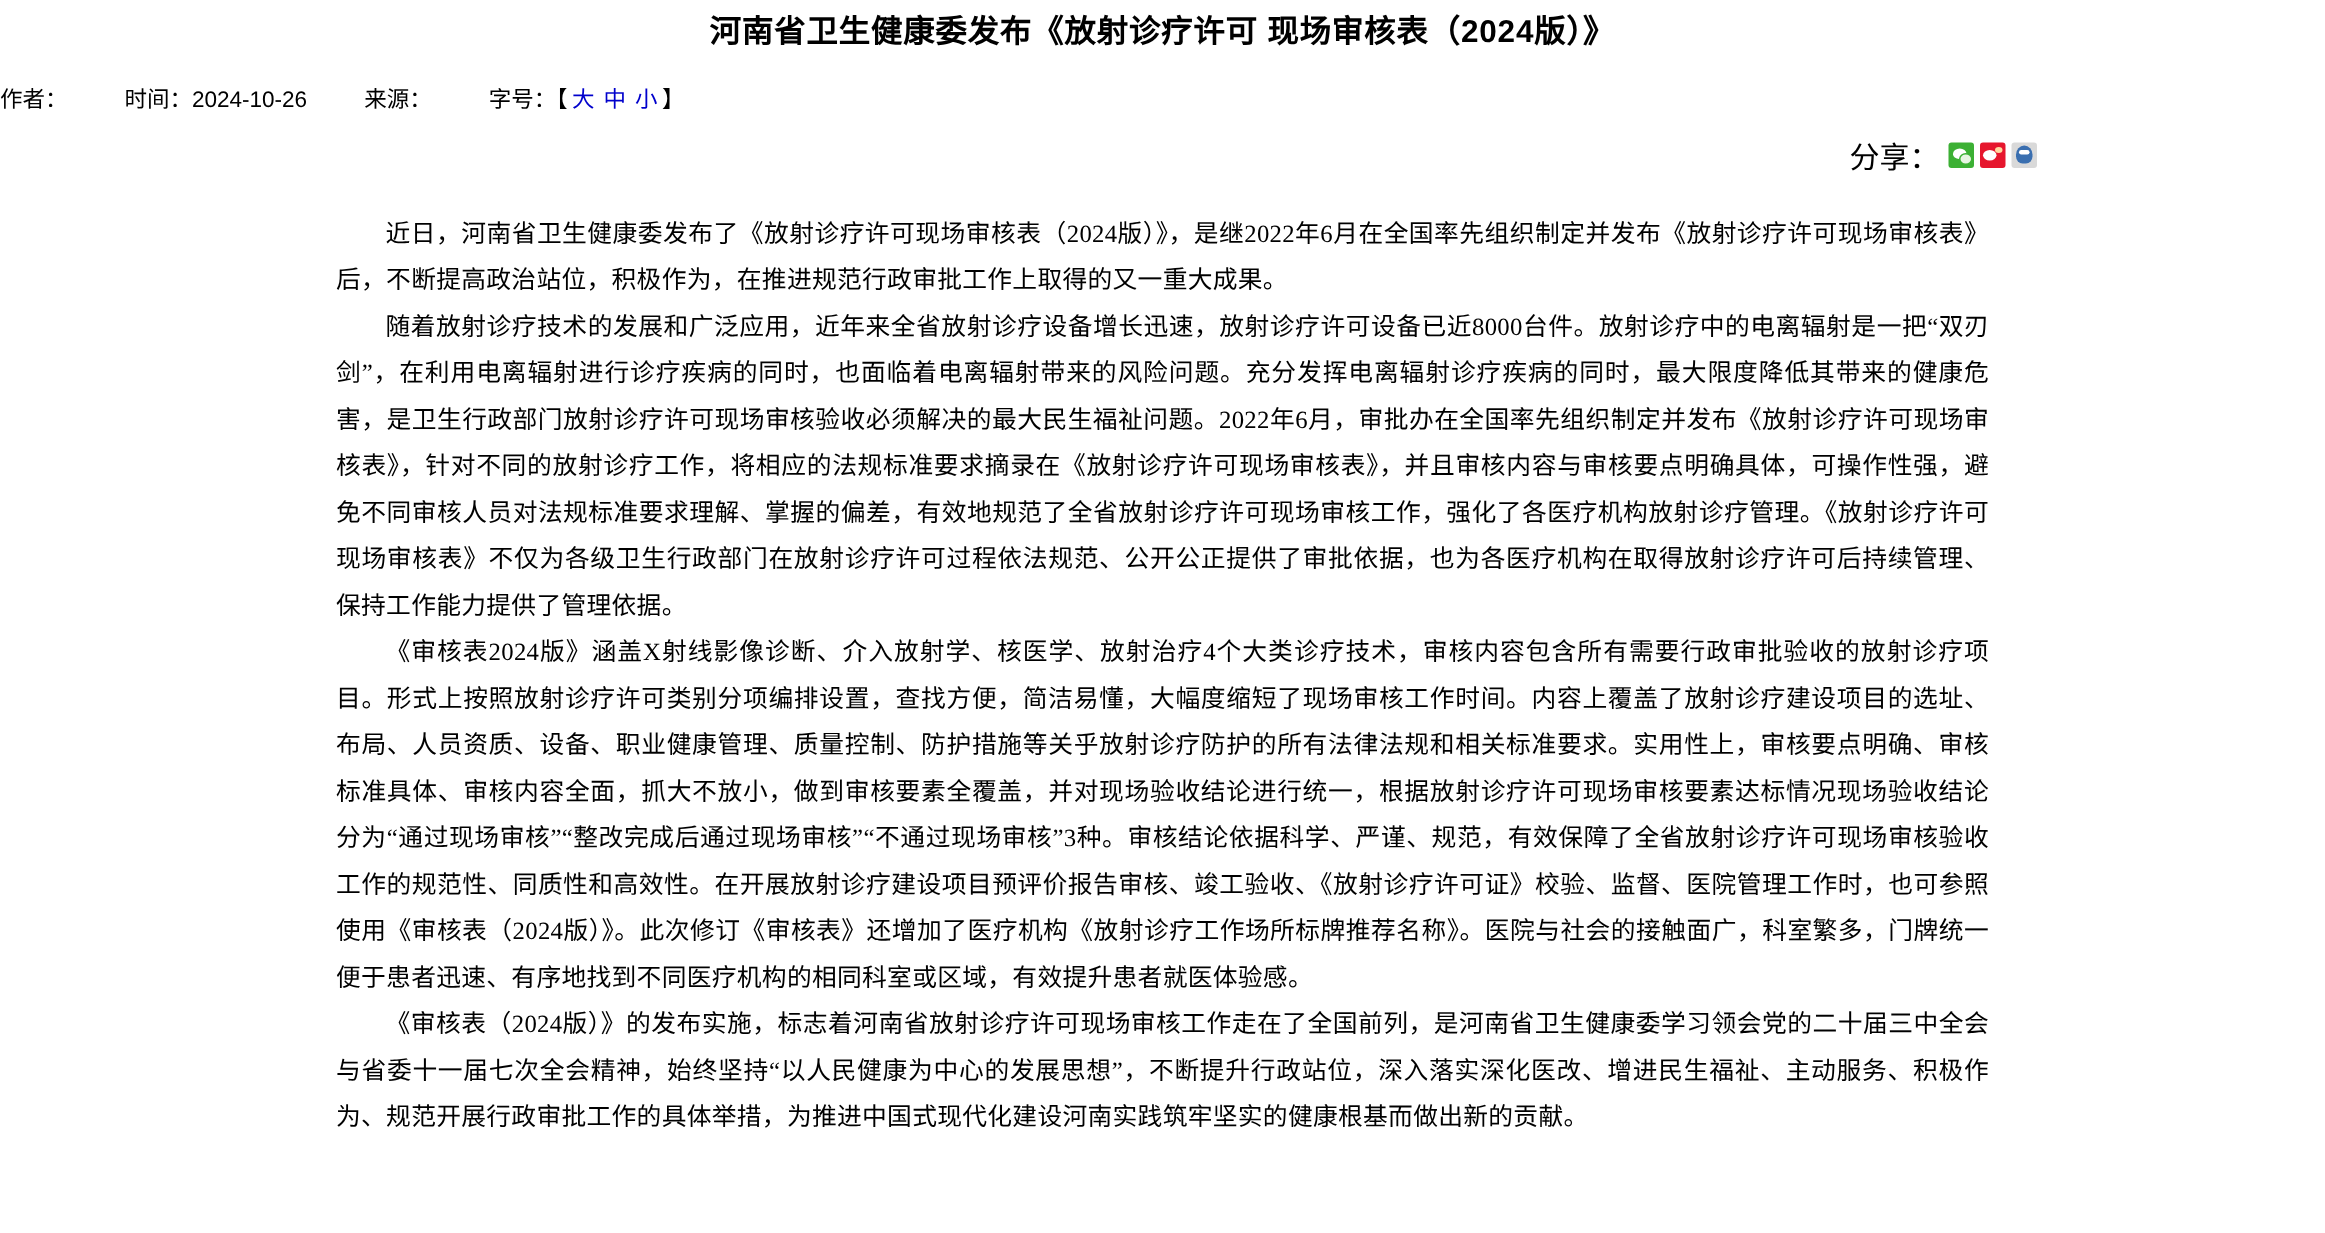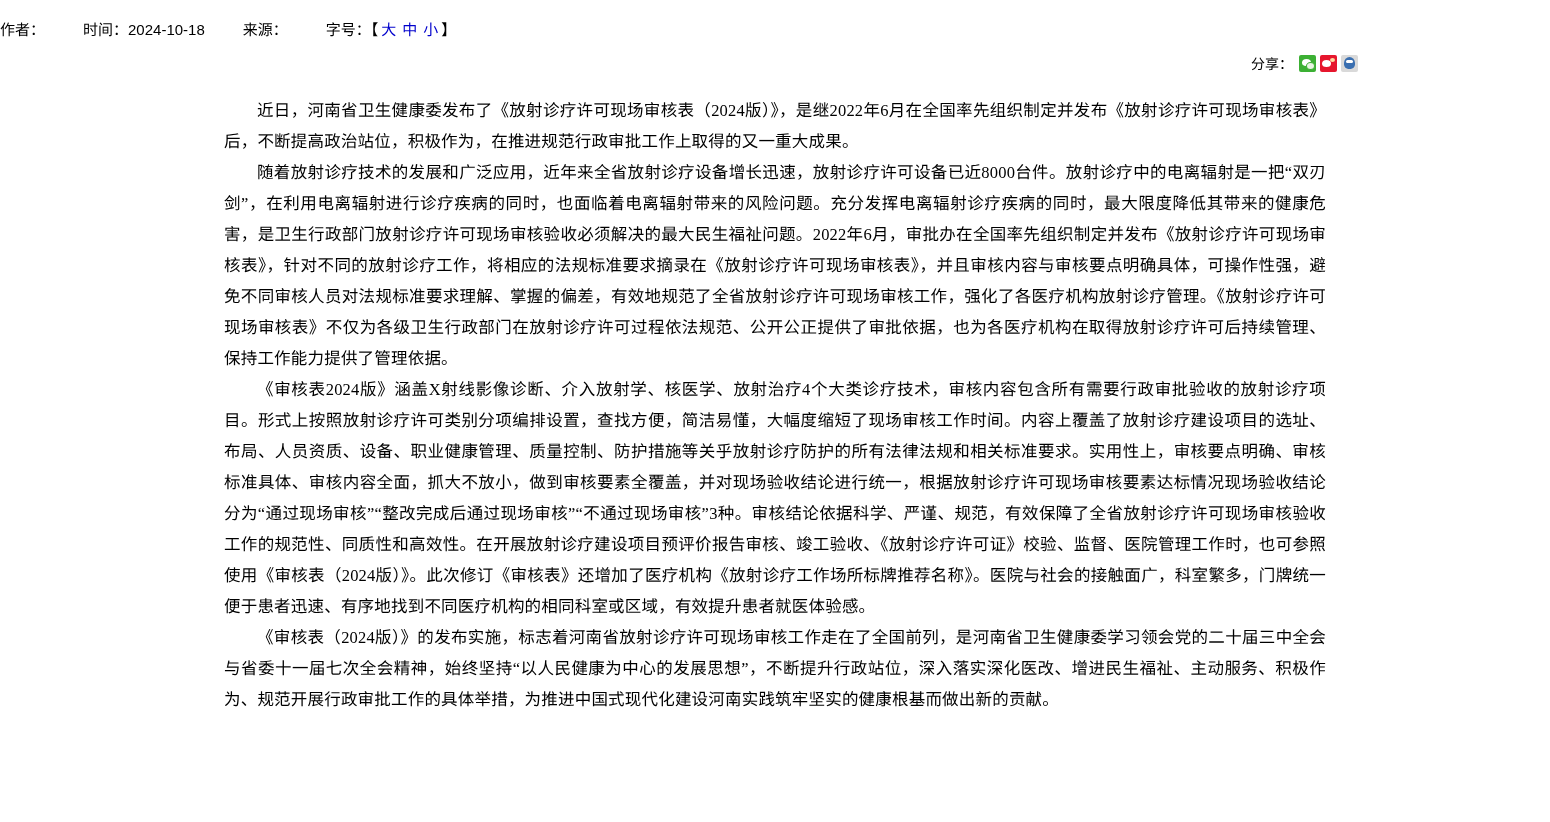--- a/index.html
+++ b/index.html
@@ -57,21 +57,21 @@
     cursor: pointer;
   }
   .fontsize-group .bracket { color: #000; }
 
   .share-row {
     display: flex;
     justify-content: flex-end;
     align-items: center;
     margin-top: 14px;
     padding-right: 192px;
-    font-size: 14px;
+    font-size: 20px;
     font-family: "Liberation Sans", "DejaVu Sans", sans-serif;
   }
   .share-label {
     margin-right: 6px;
     color: #000;
   }
   .share-icons {
     display: inline-flex;
     align-items: center;
     gap: 4px;
@@ -157,24 +157,25 @@
     margin: 0;
     text-indent: 2em;
     letter-spacing: 0.2px;
   }
 </style>
 </head>
 <body>
 
 <div class="page">
 
+  <h1 class="article-title">河南省卫生健康委发布《放射诊疗许可 现场审核表（2024版）》</h1>
 
   <div class="meta-row">
     <span class="meta-item">作者：</span>
-    <span class="meta-item">时间：2024-10-18</span>
+    <span class="meta-item">时间：2024-10-26</span>
     <span class="meta-item">来源：</span>
     <span class="meta-item fontsize-group"><span>字号：</span><span class="bracket">【</span><a class="fs-link" href="#">大</a><a class="fs-link" href="#">中</a><a class="fs-link" href="#">小</a><span class="bracket">】</span></span>
   </div>
 
   <div class="share-row">
     <span class="share-label">分享：</span>
     <span class="share-icons">
       <span class="share-ico ico-wechat"></span>
       <span class="share-ico ico-weibo"></span>
       <span class="share-ico ico-qq"></span>

